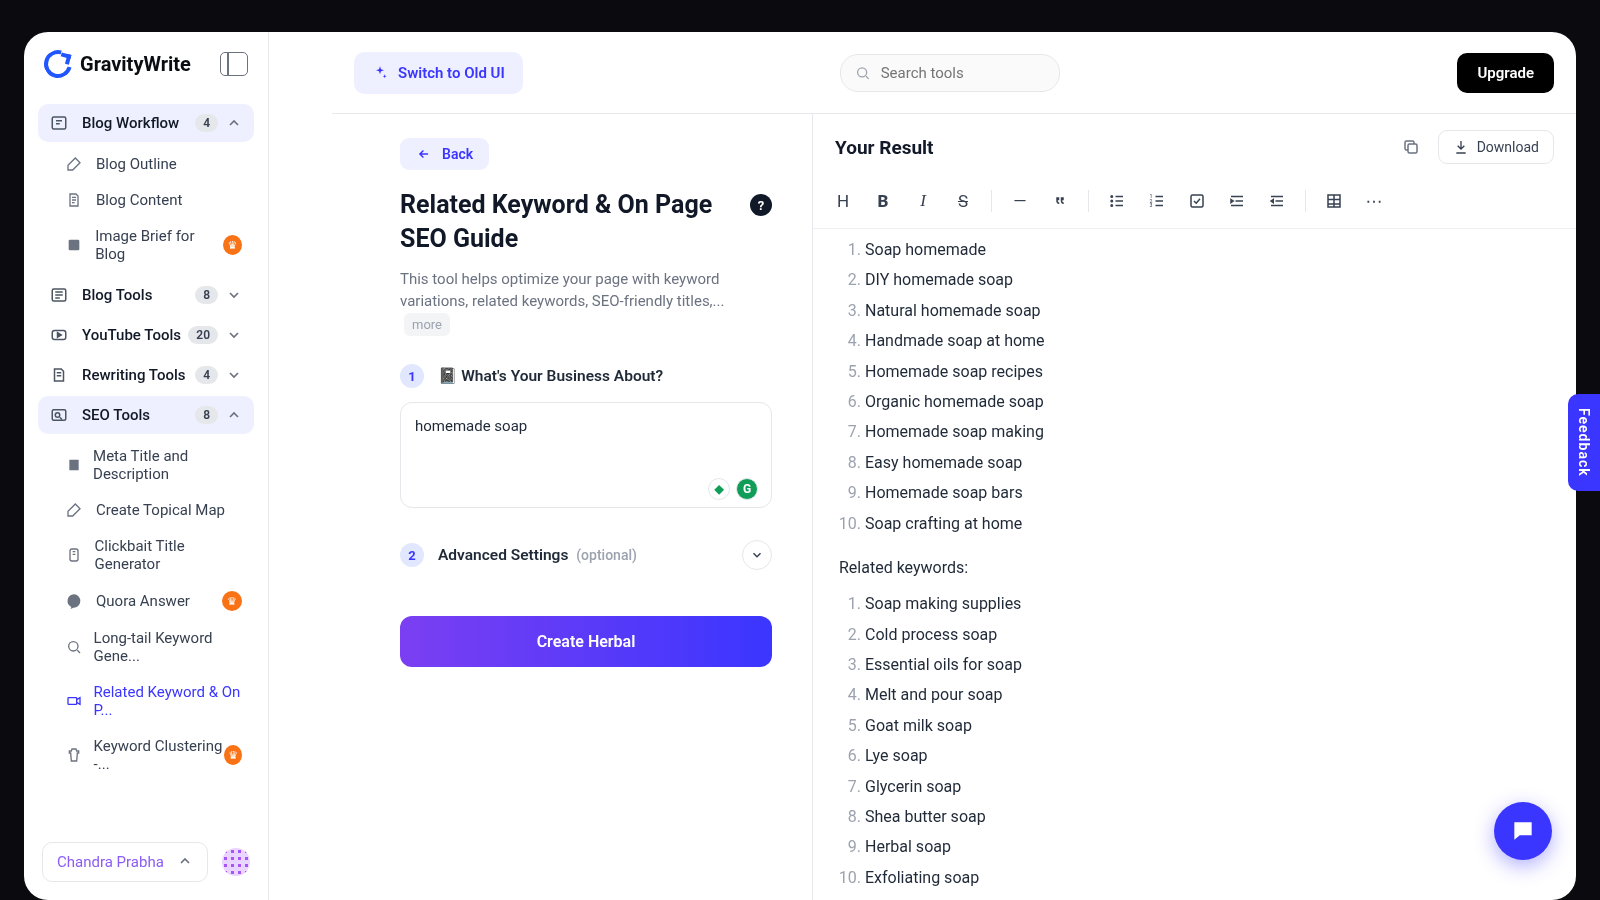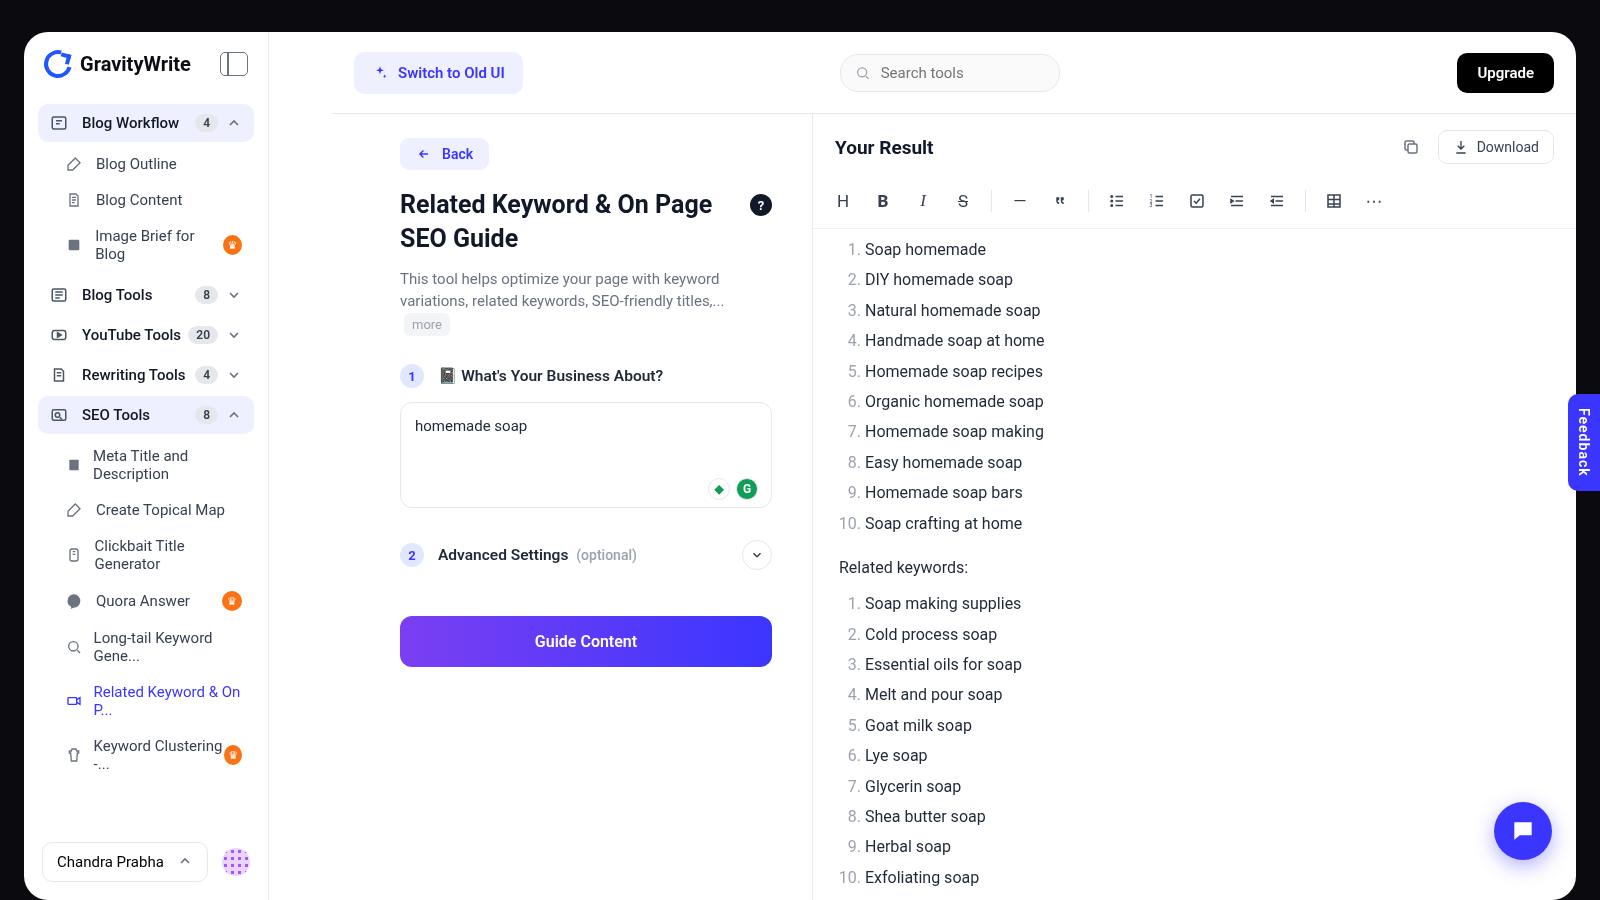--- a/index.html
+++ b/index.html
@@ -18,21 +18,21 @@
 .cat .ico { width:22px; margin-right:10px; display:flex; color:#4b5563; }
 .cat .badge { background:#e5e7eb; color:#374151; font-size:12px; font-weight:600; border-radius:10px; padding:2px 8px; margin-left:auto; }
 .cat .chev { margin-left:8px; color:#6b7280; }
 .sub { padding:2px 0 2px 16px; }
 .sub-item { display:flex; align-items:center; padding:9px 12px; border-radius:8px; cursor:pointer; color:#374151; font-size:15px; }
 .sub-item .ico { width:20px; margin-right:10px; color:#6b7280; display:flex; }
 .sub-item .crown { margin-left:auto; width:20px; height:20px; background:#f97316; border-radius:50%; display:flex; align-items:center; justify-content:center; color:#fff; font-size:11px; }
 .sub-item.sel { color:#3b36ff; }
 .sub-item.sel .ico { color:#3b36ff; }
 .sb-foot { padding:14px 18px 18px; display:flex; align-items:center; gap:14px; }
-.user { flex:1; display:flex; align-items:flex-start; justify-content:space-between; border:1px solid #e5e7eb; border-radius:10px; padding:10px 14px; cursor:pointer; font-size:15px; color:#000000; }
+.user { flex:1; display:flex; align-items:flex-start; justify-content:space-between; border:1px solid #e5e7eb; border-radius:10px; padding:10px 14px; cursor:pointer; font-size:15px; color:#8b5cf6; }
 .avatar { width:28px; height:28px; border-radius:50%; background:radial-gradient(circle,#a855f7 2px,transparent 2px) 0 0/7px 7px,#e9d5ff; }
 .topbar { position:absolute; left:308px; right:0; top:0; height:82px; border-bottom:1px solid #e7e8ec; display:flex; align-items:center; padding:0 22px; gap:20px; }
 .switch-btn { display:flex; align-items:center; gap:10px; background:#eef0ff; color:#3b36ff; font-weight:600; font-size:15px; border:none; padding:12px 18px; border-radius:10px; cursor:pointer; }
 .search { margin-left:auto; margin-right:auto; width:220px; transform:translateX(-40px); display:flex; align-items:center; border:1px solid #e5e7eb; border-radius:18px; padding:9px 14px; color:#9ca3af; background:#fafafa; }
 .search input { border:none; background:none; outline:none; font-size:15px; margin-left:10px; width:100%; color:#374151; }
 .upgrade { background:#000000; color:#fff; font-weight:600; border:none; padding:11px 20px; border-radius:10px; font-size:15px; cursor:pointer; }
 .main { position:absolute; left:308px; right:0; top:82px; bottom:0; display:flex; }
 .left-pane { flex:0 0 470px; padding:24px 30px 0 68px; display:flex; flex-direction:column; overflow-y:auto; }
 .back { align-self:flex-start; display:flex; align-items:center; gap:10px; background:#eef0ff; color:#3b36ff; border:none; padding:8px 16px; border-radius:9px; font-weight:600; font-size:14px; cursor:pointer; margin-bottom:18px; }
 .title-row { display:flex; align-items:flex-start; gap:14px; }
@@ -313,21 +313,21 @@
         <span class="lbl">
           <span>Advanced Settings</span>
           <span class="opt">(optional)</span>
         </span>
         <span class="exp">
             <svg width="14" height="14" viewBox="0 0 24 24" fill="none" stroke="currentColor" stroke-width="2.5">
               <path d="M6 9l6 6 6-6"></path>
             </svg>
           </span>
       </div>
-      <button class="create">Guide Content</button>
+      <button class="create">Create Herbal</button>
     </div>
 
     <div class="right-pane">
       <div class="res-h">
         <span class="res-title">Your Result</span>
         <span class="sp"></span>
         <span class="copy-btn">
             <svg width="18" height="18" viewBox="0 0 24 24" fill="none" stroke="currentColor" stroke-width="2">
               <rect x="8" y="8" width="12" height="12" rx="2"></rect>
               <path d="M16 8V6a2 2 0 0 0-2-2H6a2 2 0 0 0-2 2v8a2 2 0 0 0 2 2h2"></path>

